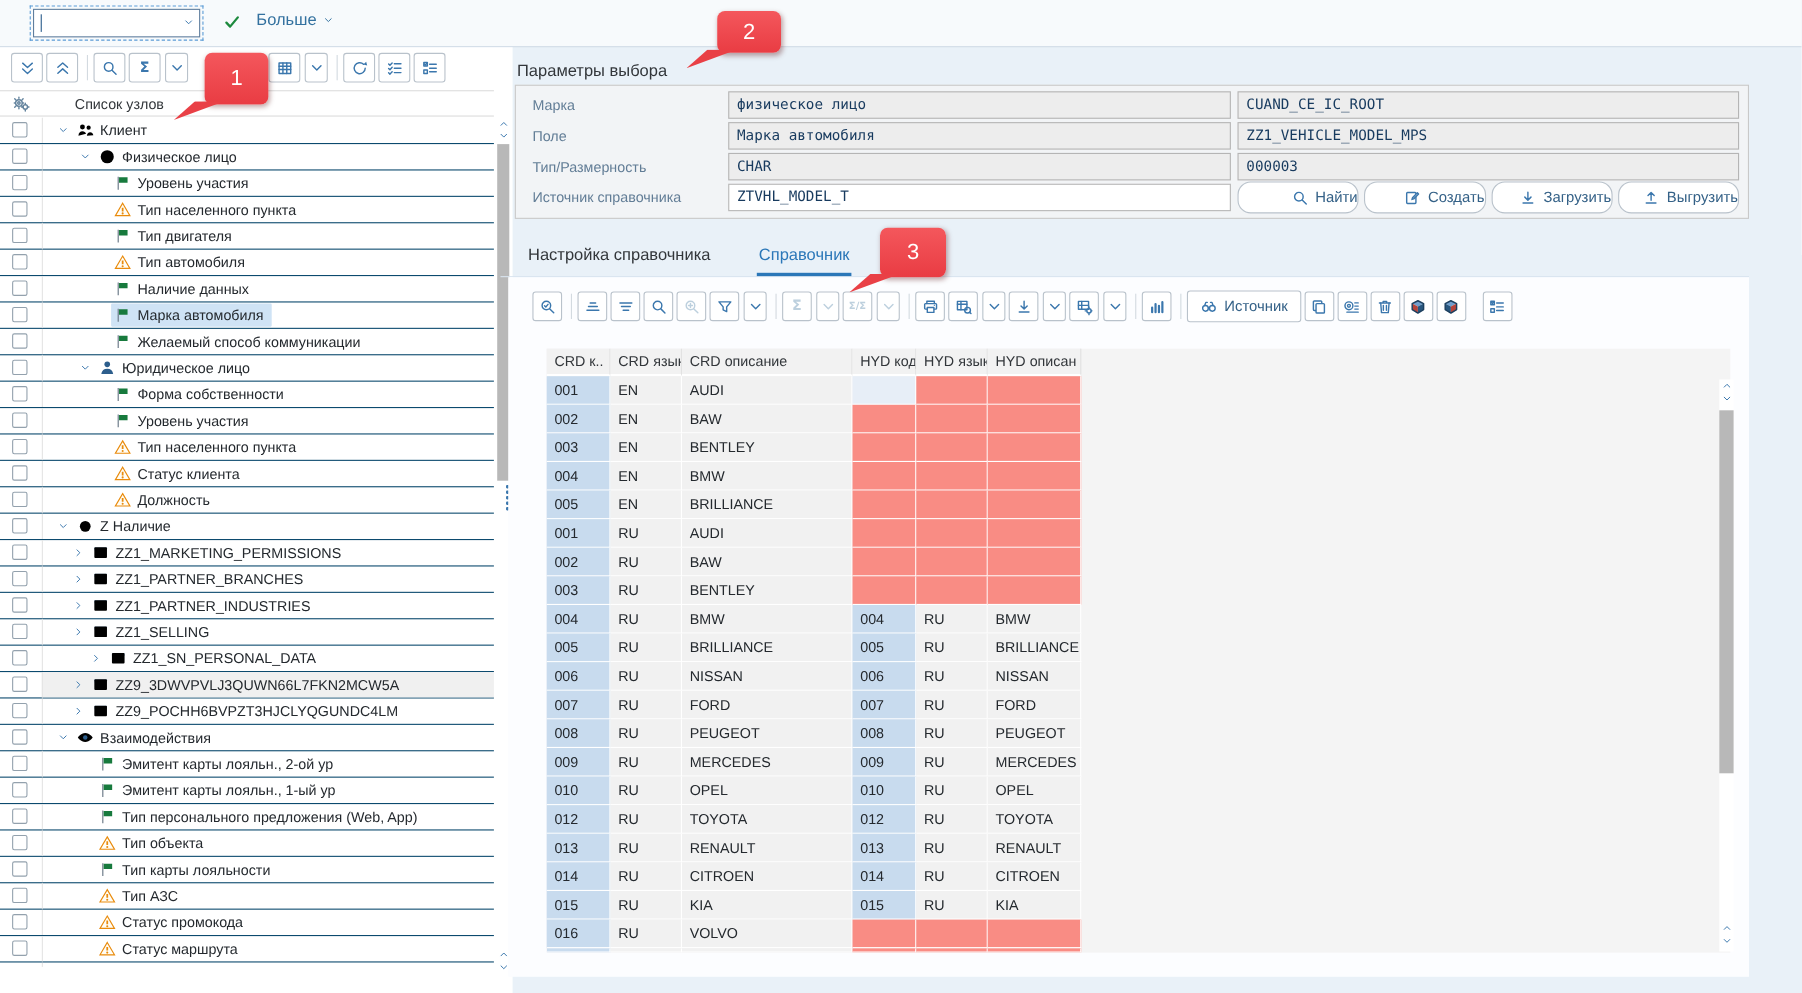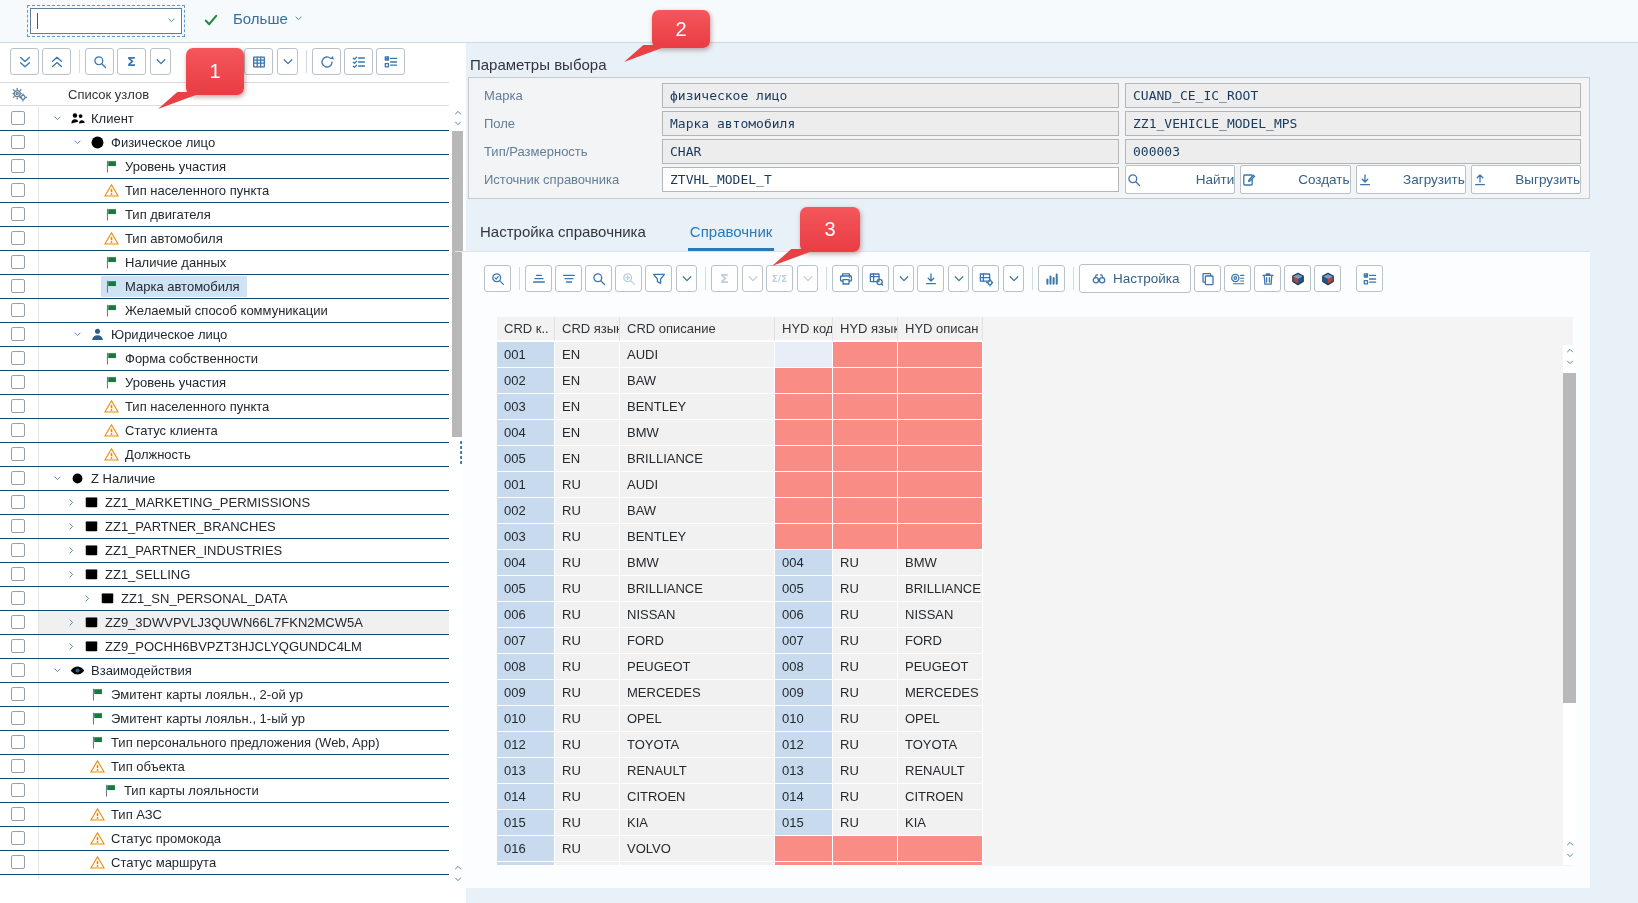--- a/index.html
+++ b/index.html
@@ -67,22 +67,22 @@
   #groupbox{position:absolute;left:468px;top:77px;width:1122px;height:122px;background:var(--groupbox-bg);
             border:1px solid var(--groupbox-border);box-sizing:border-box;padding:5px 8px;display:flex;flex-direction:column;gap:2px}
   .prow{display:flex;align-items:center;height:27px}
   .plabel{width:178px;padding-left:7px;color:var(--label-color);flex:none}
   .pfield{height:25px;box-sizing:border-box;border:1px solid var(--field-border);background:var(--field-ro-bg);
           font-family:"DejaVu Sans Mono",monospace;font-size:13px;color:var(--value-color);display:flex;align-items:center;padding-left:7px;overflow:hidden;white-space:nowrap}
   .pfield.f1{flex:1}
   .pfield.f2{width:456px;margin-left:6px;flex:none}
   .pfield.editable{background:#fff}
   .pbuttons{width:456px;margin-left:6px;display:flex;gap:5px;flex:none}
-  .pbtn{flex:1;height:27px;border:1px solid var(--btn-border);border-radius:2px;background:#fff;display:flex;
-        align-items:center;justify-content:space-between;gap:6px;color:var(--btn-text);font-size:13.5px;cursor:pointer}
+  .pbtn{flex:1;height:27px;border:1px solid var(--btn-border);border-radius:12px;background:#fff;display:flex;
+        align-items:center;justify-content:flex-end;gap:6px;color:var(--btn-text);font-size:13.5px;cursor:pointer}
   .pbtn .ic{color:var(--icon)}
   
   #tabs{position:absolute;left:455px;top:214px;width:1135px;height:38px;border-bottom:1px solid #d9e4ef;
         display:flex;gap:40px;padding-left:23px;box-sizing:border-box;align-items:flex-end}
   .tab{font-size:15px;padding:0 2px 8px 2px;color:#32363a;border-bottom:3px solid transparent;cursor:pointer;white-space:nowrap}
   .tab.active{color:var(--tab-active);border-bottom-color:var(--tab-active)}
   
   #content-box{position:absolute;left:462px;top:252px;width:1128px;height:636px;background:var(--content-bg)}
   #grid-toolbar{position:absolute;left:22px;top:12px;display:flex;align-items:center}
   #grid-toolbar .tb{margin-right:3px}
@@ -697,21 +697,21 @@
                   <path d="M8 6.4v3.2" stroke="#e98b0c" stroke-width="1.5"></path>
                   <circle cx="8" cy="11.3" r=".9" fill="#e98b0c" stroke="none"></circle>
                 </svg>
               </span>
               <span class="tlabel">Тип объекта</span>
             </span>
           </div>
         </div>
         <div class="trow">
           <span class="cbx"></span>
-          <div class="tcontent" style="padding-left: 61px;">
+          <div class="tcontent" style="padding-left: 48px;">
             <span class="pill">
               <span class="ticon">
                 <svg viewBox="0 0 16 16">
                   <path d="M4.2 2.6v11" stroke="#6b7a88"></path>
                   <path d="M4.9 3h7.3v4.6H4.9z" fill="#177a3d" stroke="none"></path>
                 </svg>
               </span>
               <span class="tlabel">Тип карты лояльности</span>
             </span>
           </div>
@@ -1012,21 +1012,21 @@
         </div>
         <div class="tbsep"></div>
         <div id="read-btn">
           <span class="ic">
             <svg viewBox="0 0 16 16">
               <circle cx="4.9" cy="9.3" r="2.6"></circle>
               <circle cx="11.1" cy="9.3" r="2.6"></circle>
               <path d="M7.4 9h1.2M4.2 6.8l1-2.9h1.3M11.8 6.8l-1-2.9H9.5"></path>
             </svg>
           </span>
-          <span>Настройка</span>
+          <span>Источник</span>
         </div>
         <div class="tb narrow">
           <span class="ic">
             <svg viewBox="0 0 16 16">
               <rect x="3" y="2.6" width="7.6" height="8.6" rx="0.8"></rect>
               <rect x="5.4" y="5" width="7.6" height="8.6" rx="0.8" fill="#fff"></rect>
             </svg>
           </span>
         </div>
         <div class="tb narrow">

